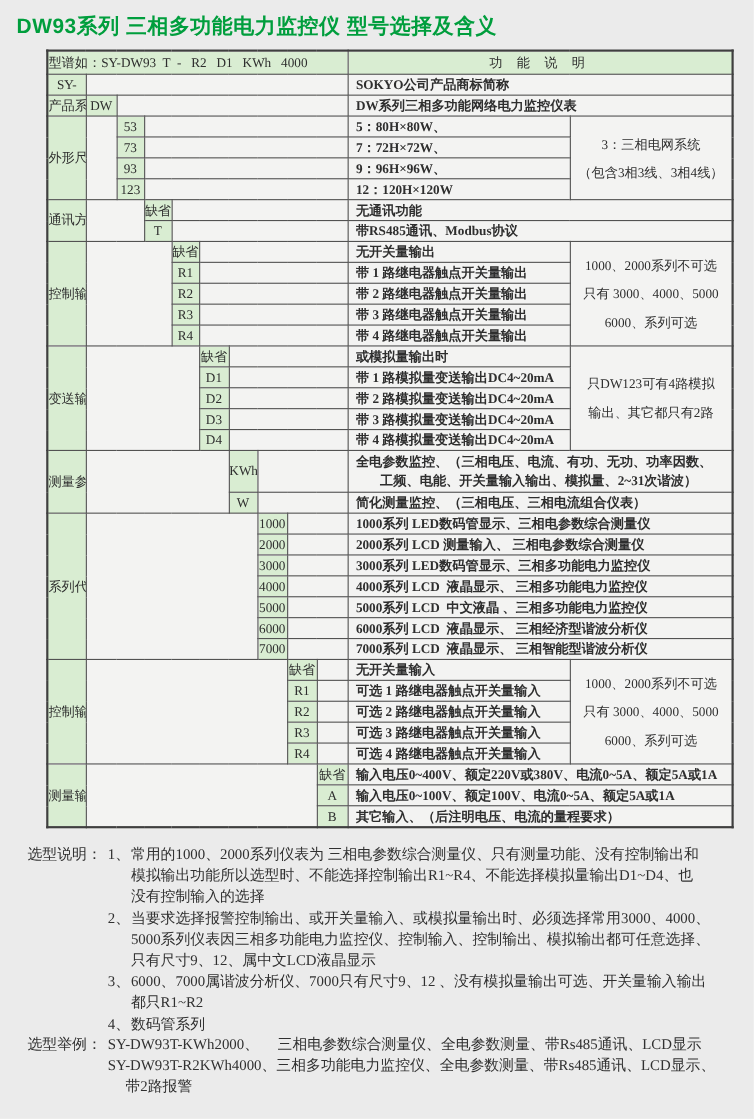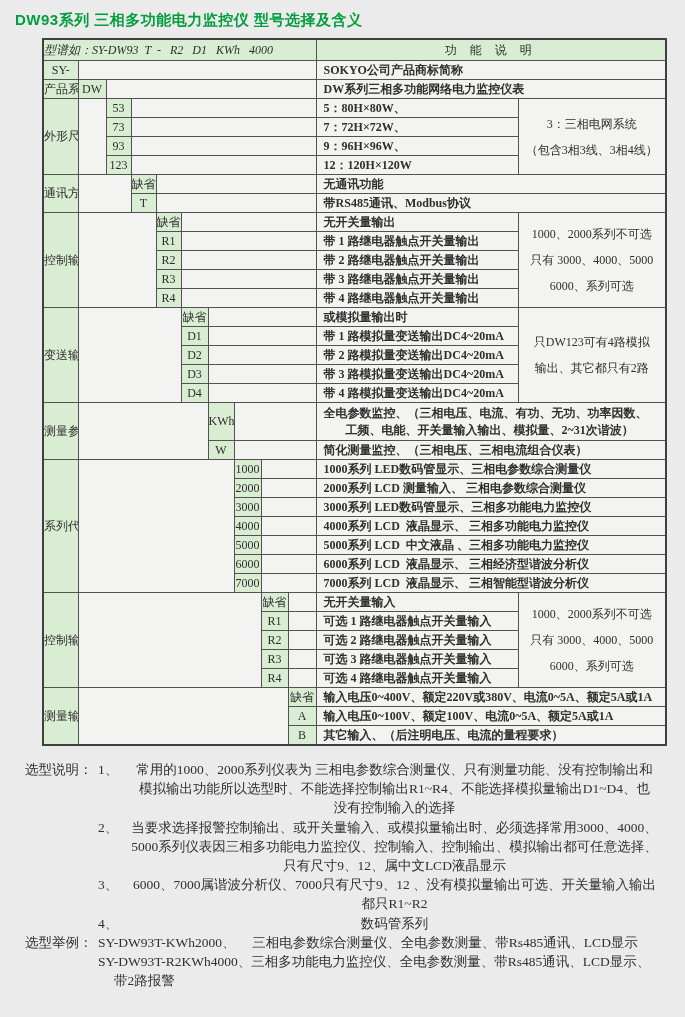--- a/index.html
+++ b/index.html
@@ -5,21 +5,21 @@
   html,body{margin:0;padding:0;}
   body{
     width:685px;height:1017px;
     background:#ebebeb;
     font-family:"Liberation Serif","DejaVu Serif",serif;
     color:#2e2e2e;
     overflow:hidden;
   }
   .title{
     font-family:"Liberation Sans","DejaVu Sans",sans-serif;
-    font-size:15px;font-weight:bold;color:#009e3d;
+    font-size:19px;font-weight:bold;color:#009e3d;
     margin:11px 0 8px 15px;letter-spacing:0.5px;
   }
   table.model-table{
     border-collapse:collapse;table-layout:fixed;
     margin-left:42px;width:623px;
     border:2px solid #3f3f3f;
     background:#f3f3f2;
   }
   .model-table td{
     border:1px solid #525252;
@@ -30,34 +30,34 @@
   .model-table td.green{background:#d9edd2;}
   .model-table td.cat{text-align:center;}
   .model-table td.code{text-align:center;}
   .model-table td.desc{padding-left:7px;font-weight:bold;}
   .model-table td.desc .cont{padding-left:22px;}
   .model-table tr.tall td{height:37px;}
   .model-table td.note{
     text-align:center;vertical-align:middle;
   }
   .model-table td.note .nline{line-height:26px;}
-  .header-left{padding-left:42px;white-space:pre;font-style:italic;}
+  .header-left{padding-left:42px;white-space:pre;}
   .header-right{text-align:center;letter-spacing:5px;}
   .model-table tr.header-row td{height:20px;}
 
   .sel-section{
     margin:14px 0 0 25px;width:645px;
     font-size:13.5px;line-height:19.2px;color:#303030;
   }
   .sel-row{display:flex;}
   .sel-label{width:73px;flex-shrink:0;}
   .sel-items{flex:1;}
   .sel-item{display:flex;}
   .sel-no{width:21px;flex-shrink:0;}
-  .sel-lines{flex:1;text-align:center;}
+  .sel-lines{flex:1;}
   .ex-lines .indent{padding-left:16px;}
 </style>
 </head>
 <body>
 
 <div class="page">
 
   <h1 class="title">DW93系列 三相多功能电力监控仪 型号选择及含义</h1>
 
   <table class="model-table">

